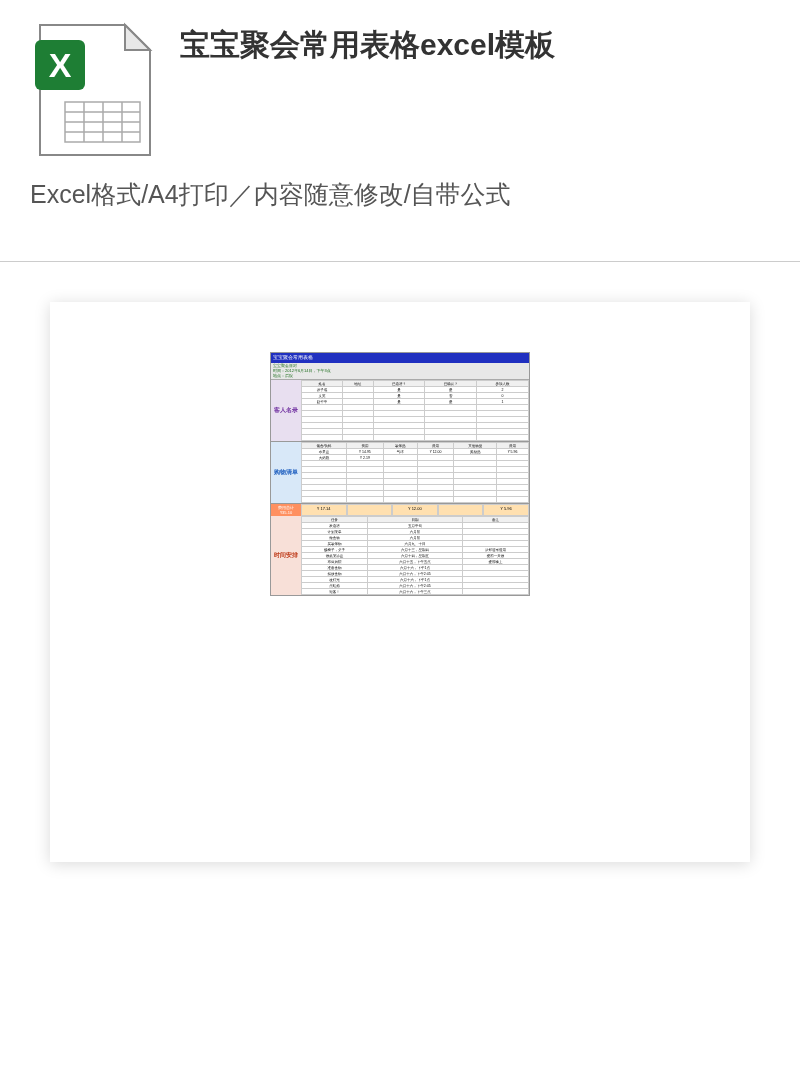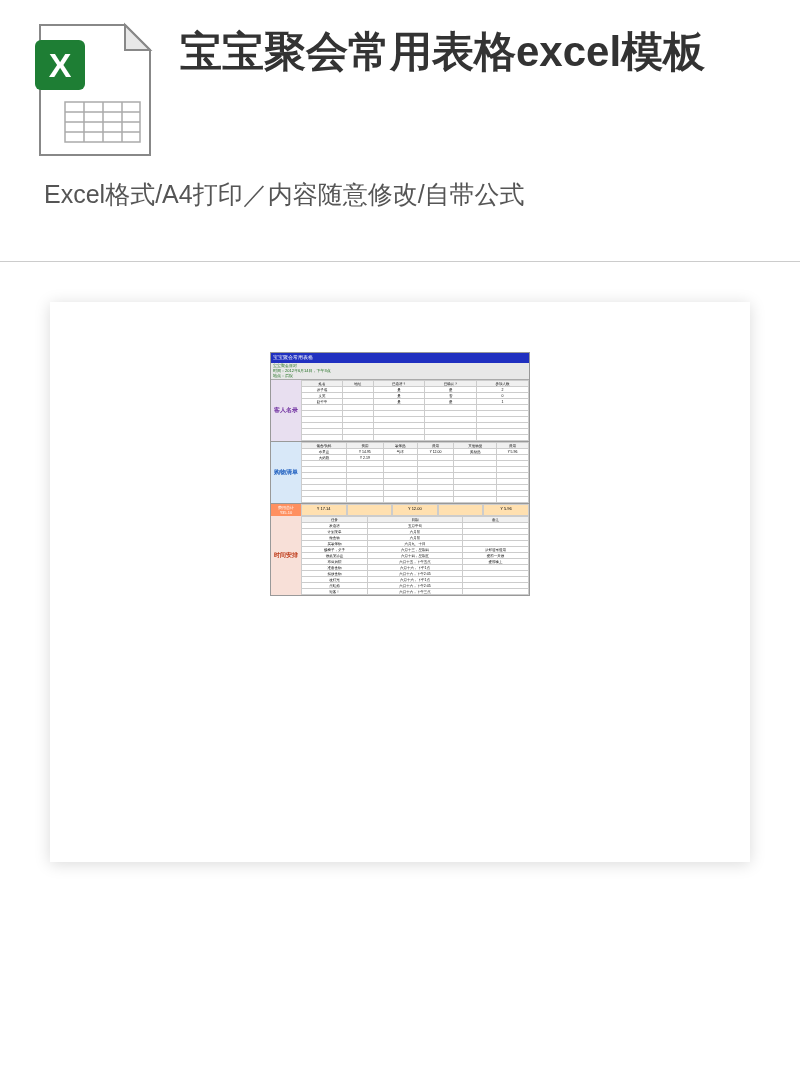--- a/index.html
+++ b/index.html
@@ -1,21 +1,21 @@
 <!DOCTYPE html>
 <html><head>
 <meta charset="utf-8">
 <style>
 *{margin:0;padding:0;box-sizing:border-box}
 body{font-family:"Microsoft YaHei","PingFang SC",sans-serif;background:#fff;width:800px;height:1088px;overflow:hidden}
 .header{display:flex;align-items:flex-start;padding:20px 30px 10px 30px;gap:20px}
 .excel-icon{width:130px;height:140px;flex-shrink:0;position:relative}
 .excel-icon svg{width:100%;height:100%}
-.title{font-size:42px;font-weight:700;color:#333;line-height:1.3;margin-top:5px}
-.subtitle{font-size:25px;color:#555;padding:8px 30px 30px 44px}
+.title{font-size:30px;font-weight:700;color:#333;line-height:1.3;margin-top:5px}
+.subtitle{font-size:25px;color:#555;padding:8px 30px 30px 30px}
 .preview-wrap{margin:40px 50px;background:#fff;box-shadow:0 2px 15px rgba(0,0,0,.15);padding:50px 220px 100px 220px;height:560px;position:relative}
 .sheet{width:100%;font-size:5px;border:1px solid #999}
 .banner{background:#2030c0;color:#fff;height:10px;font-size:5px;padding:1px 2px}
 .meta{background:#e8e8e8;padding:1px 2px;font-size:4px;color:#1a6b1a;border-bottom:1px solid #aaa}
 .meta div{line-height:1.2}
 .section{display:flex;border-bottom:1px solid #999}
 .side-label{width:30px;display:flex;align-items:center;justify-content:center;font-size:6px;font-weight:700;writing-mode:horizontal-tb;text-align:center;padding:2px}
 .side-guests{background:#e8dff0;color:#7030a0}
 .side-shop{background:#d8e8f8;color:#2060c0}
 .side-time{background:#f8e0d8;color:#c04020}

